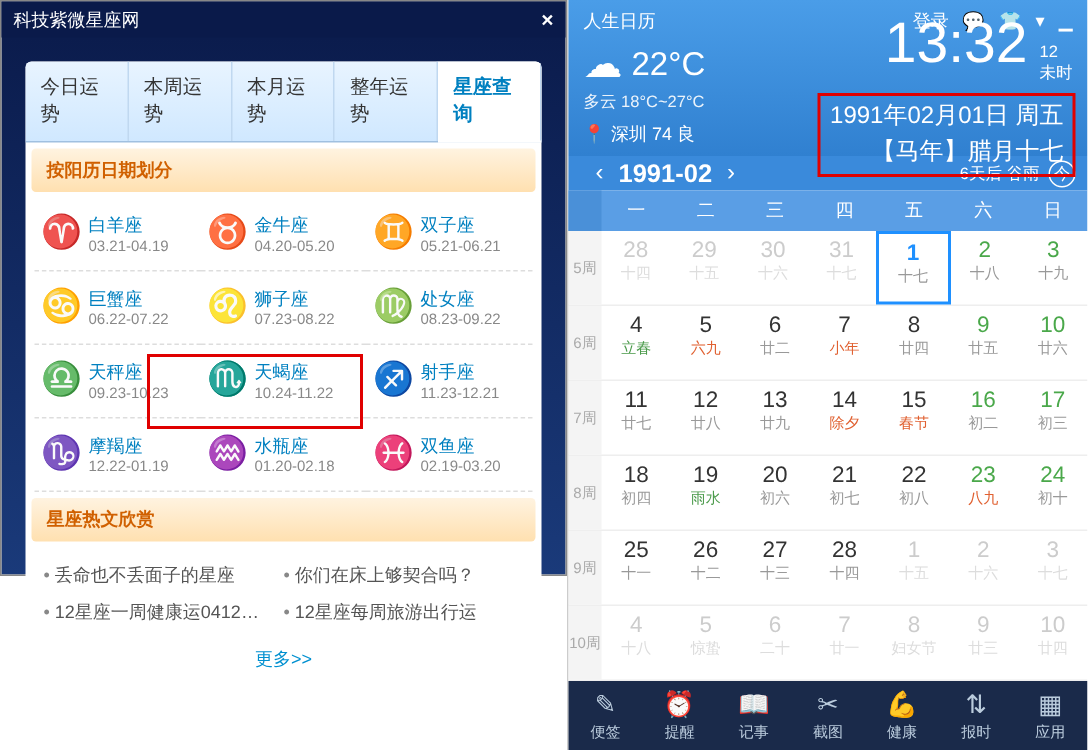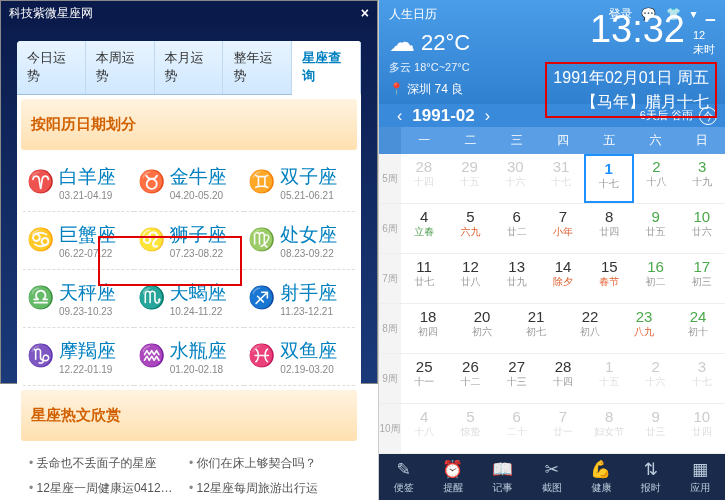--- a/index.html
+++ b/index.html
@@ -4,26 +4,26 @@
 <style>
 *{box-sizing:border-box;margin:0;padding:0;font-family:"Microsoft YaHei",SimSun,sans-serif}
 body{width:725px;height:500px;display:flex;background:#fff;overflow:hidden}
 .left{width:378px;height:384px;background:linear-gradient(180deg,#0a1a4a 0%,#1a3a7a 100%);position:relative;border:1px solid #888}
 .left-title{height:24px;background:#0a1a4a;color:#fff;font-size:12px;padding:4px 8px;display:flex;justify-content:space-between;align-items:center}
 .close-x{cursor:pointer;font-size:14px;font-weight:bold}
 .left-body{background:#fff;margin:16px;height:470px;border-radius:4px;overflow:hidden}
 .tabs{display:flex;background:linear-gradient(180deg,#e8f4ff,#d0e8ff);border-bottom:1px solid #a0c0e0}
 .tab{padding:8px 10px;font-size:13px;color:#333;border-right:1px solid #c0d8f0;cursor:pointer}
 .tab.active{background:#fff;color:#0080c0;font-weight:bold;border-bottom:2px solid #fff;margin-bottom:-1px}
-.section-hdr{background:linear-gradient(180deg,#fff3e0,#ffe0b0);color:#d06000;font-size:15px;padding:16px 10px;font-weight:bold;margin:4px;border-radius:3px}
+.section-hdr{background:linear-gradient(180deg,#fff3e0,#ffe0b0);color:#d06000;font-size:12px;padding:6px 10px;font-weight:bold;margin:4px;border-radius:3px}
 .zodiac-grid{display:grid;grid-template-columns:repeat(3,1fr);gap:0;padding:0 6px}
 .zod{display:flex;align-items:center;padding:10px 4px;border-bottom:1px dashed #ddd;cursor:pointer;position:relative}
 .zod-icon{width:28px;height:28px;color:#0090d0;font-size:22px;text-align:center;flex-shrink:0}
 .zod-txt{margin-left:4px}
-.zod-name{font-size:19px;color:#0080c0}
+.zod-name{font-size:12px;color:#0080c0}
 .zod-date{font-size:10px;color:#888}
 .hl{position:absolute;border:2px solid #e00000;pointer-events:none}
 .hl1{left:97px;top:235px;width:144px;height:50px}
 .articles{padding:6px 12px}
 .art-row{display:flex;font-size:12px;color:#555;padding:4px 0}
 .art{width:50%}
 .art::before{content:"• ";color:#888}
 .more{text-align:center;padding:4px 12px;font-size:12px;color:#0090d0}
 .right{width:347px;height:500px;background:#fff;display:flex;flex-direction:column;border-left:1px solid #ccc}
 .r-top{height:124px;background:linear-gradient(180deg,#4a9de8,#3080d0);color:#fff;position:relative;padding:6px 10px}
@@ -319,20 +319,24 @@
           <div class="ds ">初三</div>
         </div>
       </div>
       <div class="wrow">
         <div class="wlabel">8周</div>
         <div class="day">
           <div class="dn">18</div>
           <div class="ds ">初四</div>
         </div>
         <div class="day">
+          <div class="dn">19</div>
+          <div class="ds green">雨水</div>
+        </div>
+        <div class="day">
           <div class="dn">20</div>
           <div class="ds ">初六</div>
         </div>
         <div class="day">
           <div class="dn">21</div>
           <div class="ds ">初七</div>
         </div>
         <div class="day">
           <div class="dn">22</div>
           <div class="ds ">初八</div>

